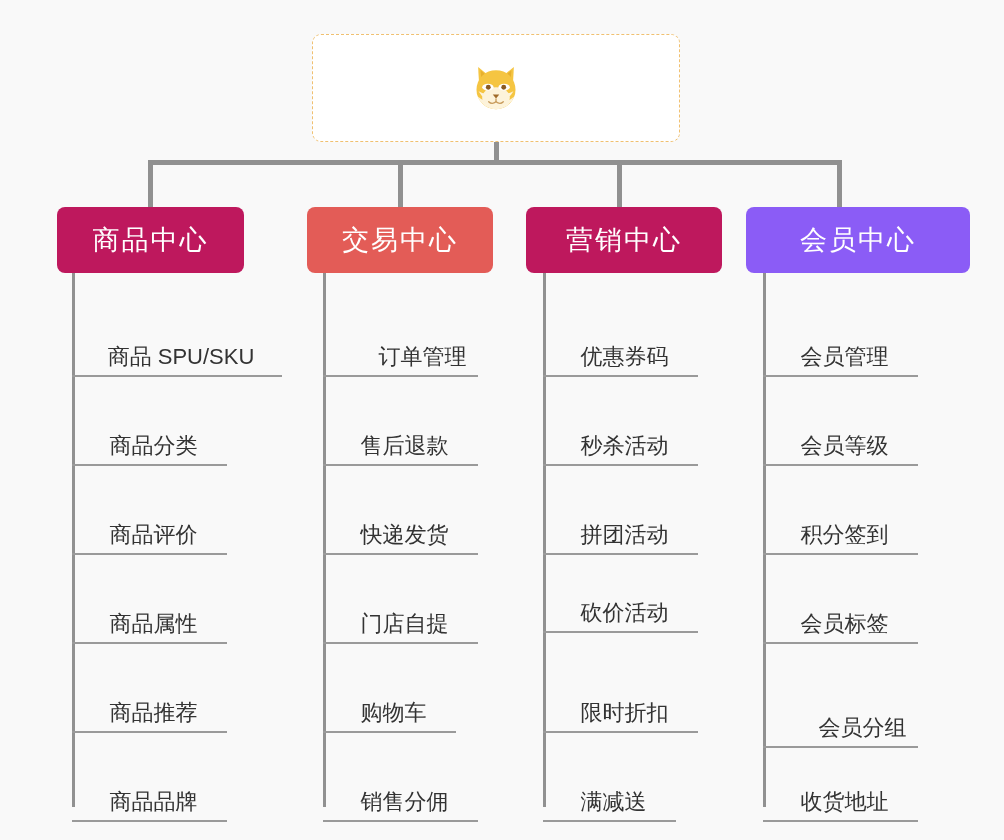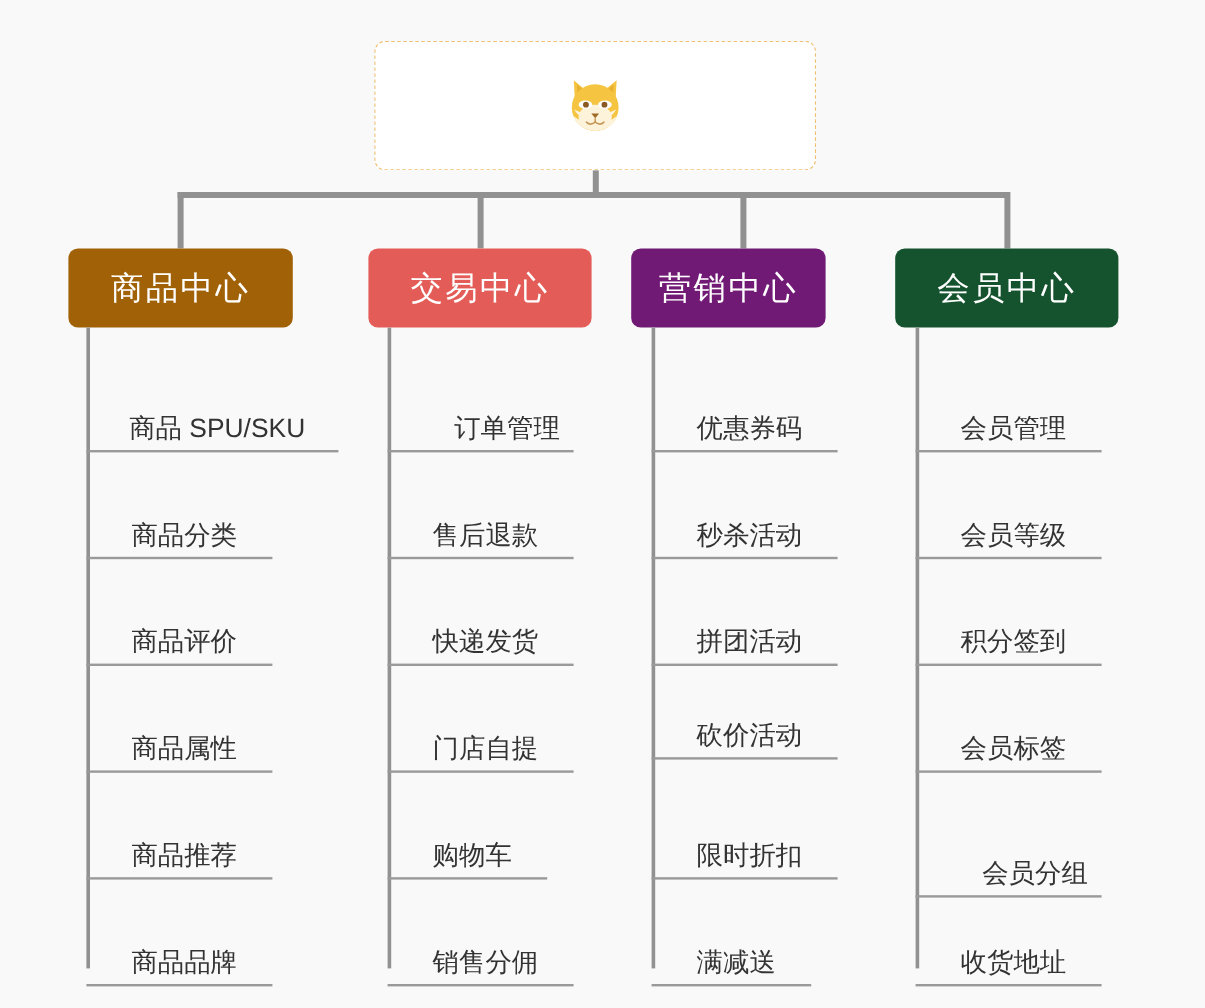--- a/index.html
+++ b/index.html
@@ -147,21 +147,21 @@
       <path d="M32 49 q -5 4 -9 0" stroke="#c79a5a" stroke-width="1.6" fill="none" stroke-linecap="round"></path>
       <path d="M32 49 q 5 4 9 0" stroke="#c79a5a" stroke-width="1.6" fill="none" stroke-linecap="round"></path>
     </svg>
   </div>
 
   <div class="conn conn-v-root"></div>
   <div class="conn conn-h-bus"></div>
 
   <div id="generated">
       <div class="conn conn-v-drop" style="left: 148px;"></div>
-      <div class="cat-box" style="left: 57px; width: 187px; background: #a16207;">
+      <div class="cat-box" style="left: 57px; width: 187px; background: #be185d;">
         <span class="cat-label">商品中心</span>
       </div>
       <div class="leaf-col" style="left: 72px; height: 534px;">
         <div class="leaf-spine" style="height: 534px;"></div>
         <div class="leaf-item" style="top: 0px; width: 210px;">
           <span class="leaf-label">商品 SPU/SKU</span>
         </div>
         <div class="leaf-item" style="top: 89px; width: 155px;">
           <span class="leaf-label">商品分类</span>
         </div>
@@ -197,21 +197,21 @@
           <span class="leaf-label">门店自提</span>
         </div>
         <div class="leaf-item" style="top: 356px; width: 133px;">
           <span class="leaf-label">购物车</span>
         </div>
         <div class="leaf-item" style="top: 445px; width: 155px;">
           <span class="leaf-label">销售分佣</span>
         </div>
       </div>
       <div class="conn conn-v-drop" style="left: 616.5px;"></div>
-      <div class="cat-box" style="left: 526px; width: 162px; background: #701a75;">
+      <div class="cat-box" style="left: 526px; width: 196px; background: #be185d;">
         <span class="cat-label">营销中心</span>
       </div>
       <div class="leaf-col" style="left: 543px; height: 534px;">
         <div class="leaf-spine" style="height: 534px;"></div>
         <div class="leaf-item" style="top: 0px; width: 155px;">
           <span class="leaf-label">优惠券码</span>
         </div>
         <div class="leaf-item" style="top: 89px; width: 155px;">
           <span class="leaf-label">秒杀活动</span>
         </div>
@@ -222,21 +222,21 @@
           <span class="leaf-label">砍价活动</span>
         </div>
         <div class="leaf-item" style="top: 356px; width: 155px;">
           <span class="leaf-label">限时折扣</span>
         </div>
         <div class="leaf-item" style="top: 445px; width: 133px;">
           <span class="leaf-label">满减送</span>
         </div>
       </div>
       <div class="conn conn-v-drop" style="left: 836.5px;"></div>
-      <div class="cat-box" style="left: 746px; width: 186px; background: #14532d;">
+      <div class="cat-box" style="left: 746px; width: 224px; background: #8b5cf6;">
         <span class="cat-label">会员中心</span>
       </div>
       <div class="leaf-col" style="left: 763px; height: 534px;">
         <div class="leaf-spine" style="height: 534px;"></div>
         <div class="leaf-item" style="top: 0px; width: 155px;">
           <span class="leaf-label">会员管理</span>
         </div>
         <div class="leaf-item" style="top: 89px; width: 155px;">
           <span class="leaf-label">会员等级</span>
         </div>

